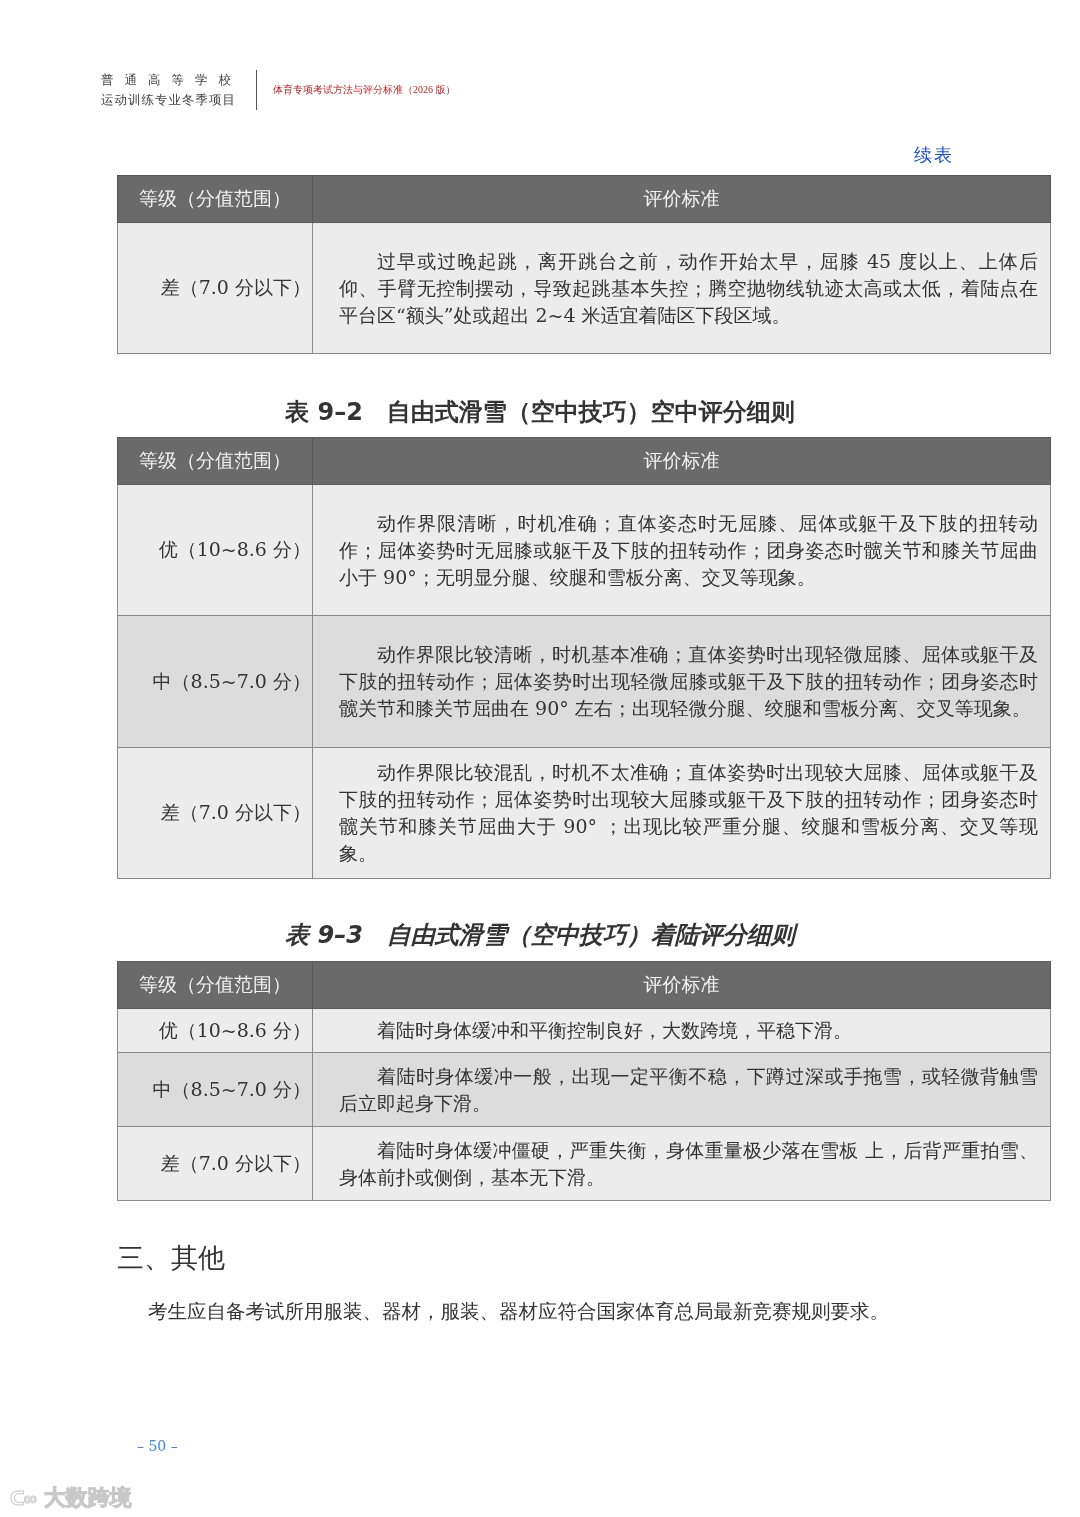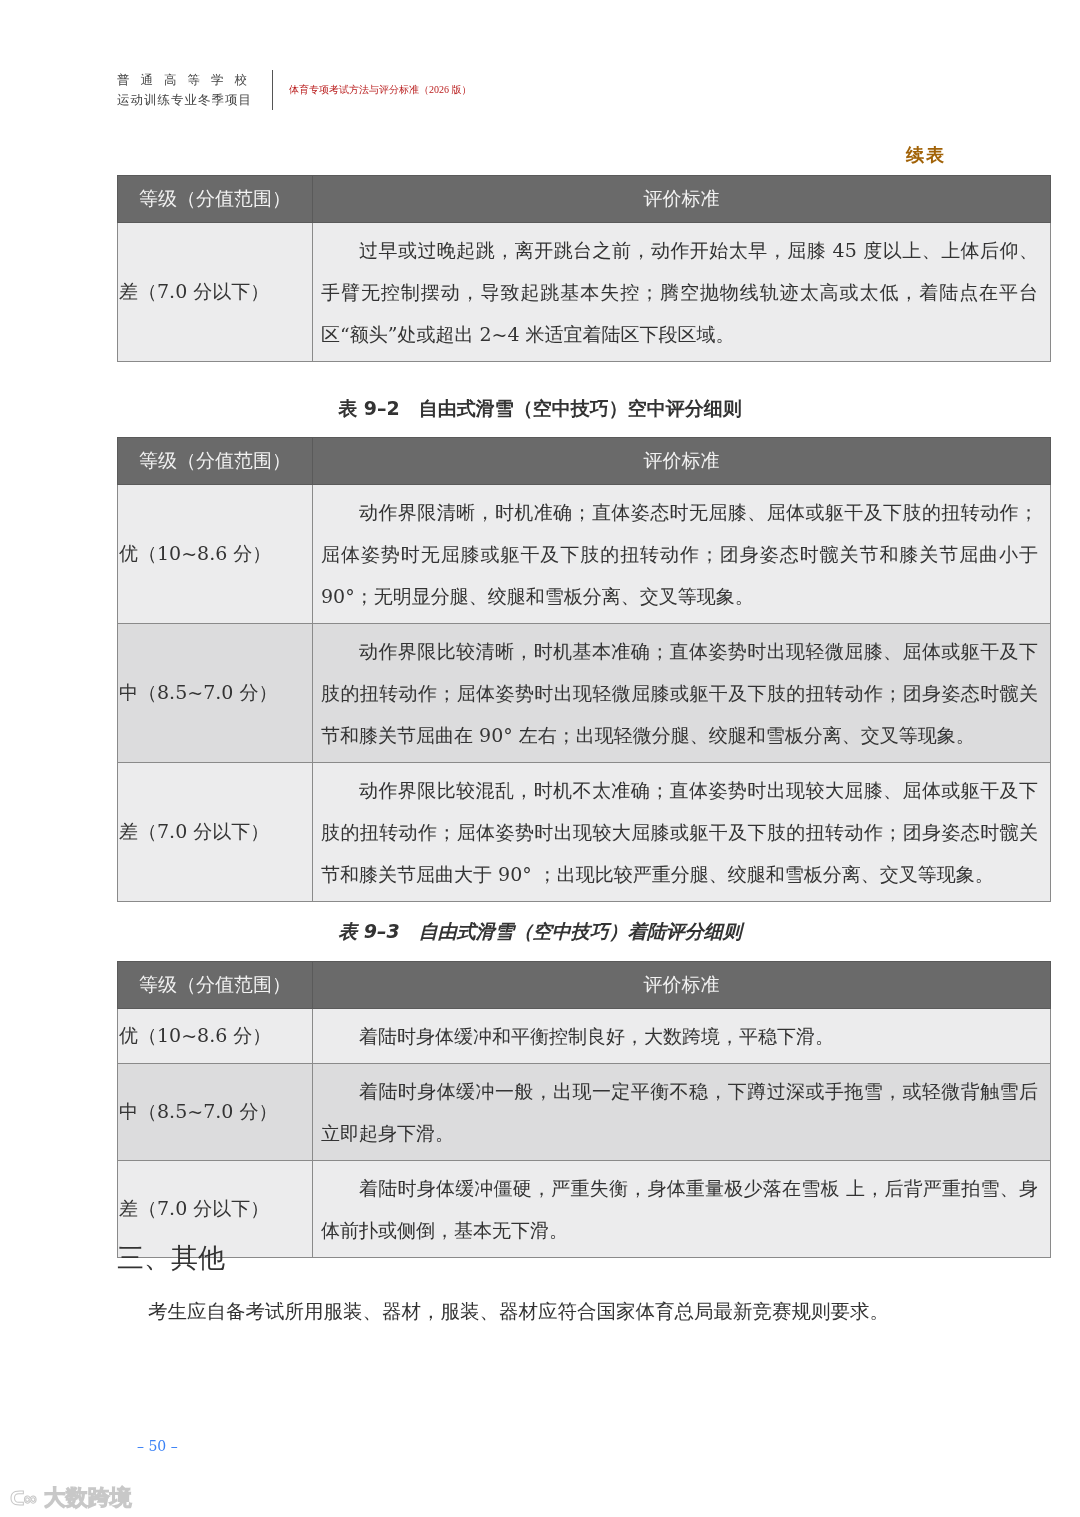--- a/index.html
+++ b/index.html
@@ -1,46 +1,46 @@
 <!DOCTYPE html>
 <html><head>
 <meta charset="utf-8">
 <style>
   html, body { margin: 0; padding: 0; }
   body {
     width: 1080px; height: 1517px; background: #ffffff; position: relative; overflow: hidden;
     font-family: "DejaVu Serif", "Liberation Serif", serif; color: #2b2b2b;
   }
-  .running-head { position: absolute; left: 117px; top: 70px; height: 40px; display: flex; align-items: center; }
+  .running-head { position: absolute; left: 101px; top: 70px; height: 40px; display: flex; align-items: center; }
   .rh-left { font-size: 12.5px; line-height: 20px; color: #444; }
   .rh-left .l1 { letter-spacing: 11px; }
   .rh-left .l2 { letter-spacing: 1px; }
   .rh-divider { width: 1px; height: 40px; background: #555; margin: 0 16px 0 14px; }
   .rh-right { font-size: 10px; color: #b91c1c; font-family: Liberation Serif, serif; }
-  .continued { position: absolute; right: 134px; top: 143px; font-size: 18px; color: #a16207; letter-spacing: 2px; font-weight: bold; }
+  .continued { position: absolute; right: 126px; top: 143px; font-size: 18px; color: #1d4ed8; letter-spacing: 2px; }
 
   table.grade-table {
     position: absolute; left: 117px; width: 934px; border-collapse: collapse;
     font-size: 19px; color: #333;
   }
   table.grade-table th {
     background: #6a6a6a; color: #f2f2f2; font-weight: normal; height: 44px;
     border: 1px solid #5a5a5a; font-size: 19px;
   }
   table.grade-table th.c1 { width: 192px; }
   table.grade-table td { border: 1px solid #8a8a8a; }
-  table.grade-table td.level { text-align: left; width: 192px; }
-  table.grade-table td.desc { padding: 6px 12px 6px 8px; line-height: 42px; text-align: justify; }
+  table.grade-table td.level { text-align: right; width: 192px; }
+  table.grade-table td.desc { padding: 6px 12px 6px 26px; line-height: 27px; text-align: justify; }
   table.grade-table td.desc.indent { text-indent: 2em; }
   tr.light td { background: #ececed; }
   tr.dark td { background: #dcdcdd; margin-left: 32px; }
 
   .table-caption {
     position: absolute; left: 117px; width: 846px; text-align: center;
-    font-family: "DejaVu Sans", "Liberation Sans", sans-serif; font-size: 19px; font-weight: bold; color: #333;
+    font-family: "DejaVu Sans", "Liberation Sans", sans-serif; font-size: 24px; font-weight: bold; color: #333;
   }
   .section-heading { position: absolute; left: 117px; top: 1240px; font-size: 27px; color: #333; }
   .body-para { position: absolute; left: 148px; top: 1298px; font-size: 19.5px; color: #333; }
   .page-number { position: absolute; left: 117px; top: 1438px; font-size: 14px; color: #3b82f6; margin-left: 20px; }
   .watermark { position: absolute; left: 10px; top: 1483px; display: flex; align-items: center; gap: 8px;
     font-family: "DejaVu Sans", "Liberation Sans", sans-serif; font-size: 22px; color: #fff; font-weight: bold;
     -webkit-text-stroke: 1px #c8c8c8; }
   .watermark .logo { font-size: 18px; letter-spacing: -2px; }
 </style>
 </head>

